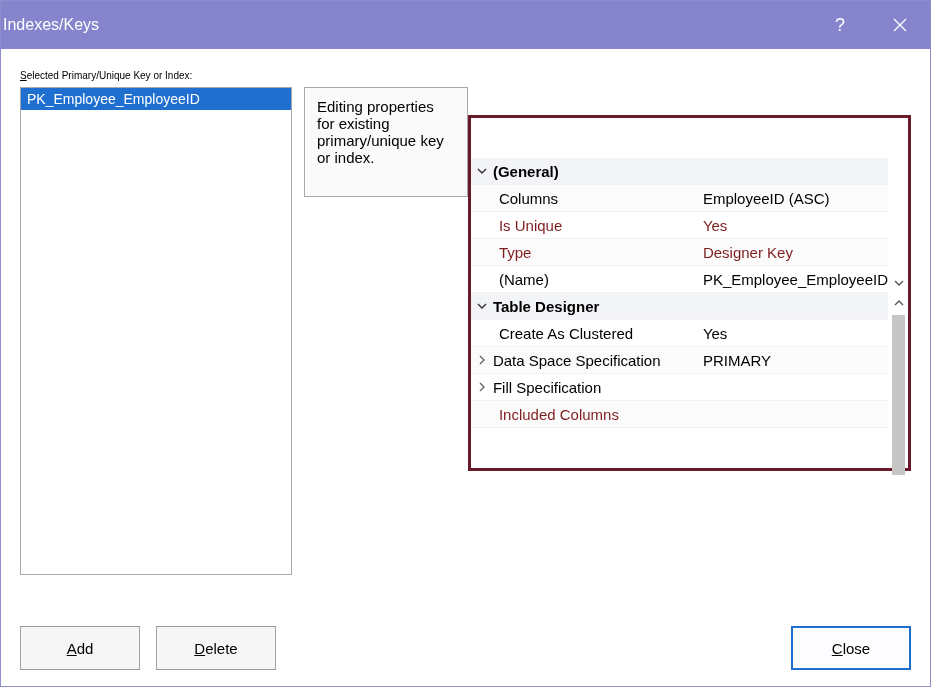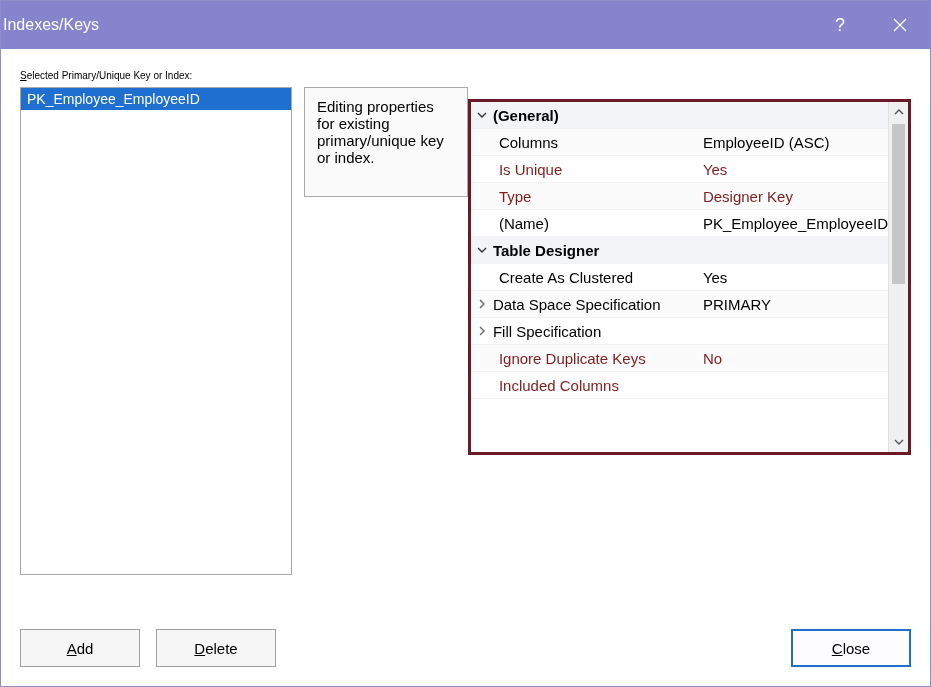--- a/index.html
+++ b/index.html
@@ -65,25 +65,26 @@
   
   .rightcol { flex: 1; display: flex; }
   .descbox {
     border: 1px solid #a9a9a9;
     background: #fafafa;
     height: 110px;
     padding: 10px 12px;
     font-size: 15px;
   }
   .propgrid-wrap {
-    margin-top: 12px;
+    margin-top: 28px;
     border: 3px solid #6a1928;
     height: 356px;
     display: flex;
     background: #fff;
+    align-items: center;
   }
   .propgrid {
     flex: 1;
     overflow: hidden;
     font-size: 15px;
   }
   .propgrid .row {
     display: flex;
     height: 27px;
     align-items: center;
@@ -130,21 +131,21 @@
   }
   
   .btnrow {
     position: absolute;
     left: 20px; right: 20px; bottom: 16px;
     height: 46px;
     display: flex;
     align-items: center;
   }
   .btn {
-    width: 120px; height: 38px;
+    width: 120px; height: 44px;
     border: 1px solid #a0a0a0;
     background: #f6f6f6;
     display: flex; align-items: center; justify-content: center;
     cursor: pointer;
     font-size: 15px;
     margin-right: 16px;
   }
   .btn .ul { text-decoration: underline; }
   .btn.primary {
     border: 2px solid #1c6fcf;
@@ -245,25 +246,20 @@
             <span class="toggle">
               <svg viewBox="0 0 10 10">
                   <path d="M3 1 L7 5 L3 9" fill="none" stroke="#666" stroke-width="1.4"></path>
                 </svg>
             </span>
             <span class="label">Fill Specification</span>
             <span class="value"></span>
           </div>
           <div class="row">
             <span class="toggle"></span>
-            <span class="label indent dimmed">Ignore Duplicate Keys</span>
-            <span class="value dimmed">No</span>
-          </div>
-          <div class="row">
-            <span class="toggle"></span>
             <span class="label indent dimmed">Included Columns</span>
             <span class="value dimmed"></span>
           </div>
 
         </div>
         <div class="vscroll">
           <div class="arrow up">
             <svg width="10" height="10" viewBox="0 0 10 10">
                 <path d="M1 7 L5 3 L9 7" fill="none" stroke="#555" stroke-width="1.4"></path>
               </svg>

